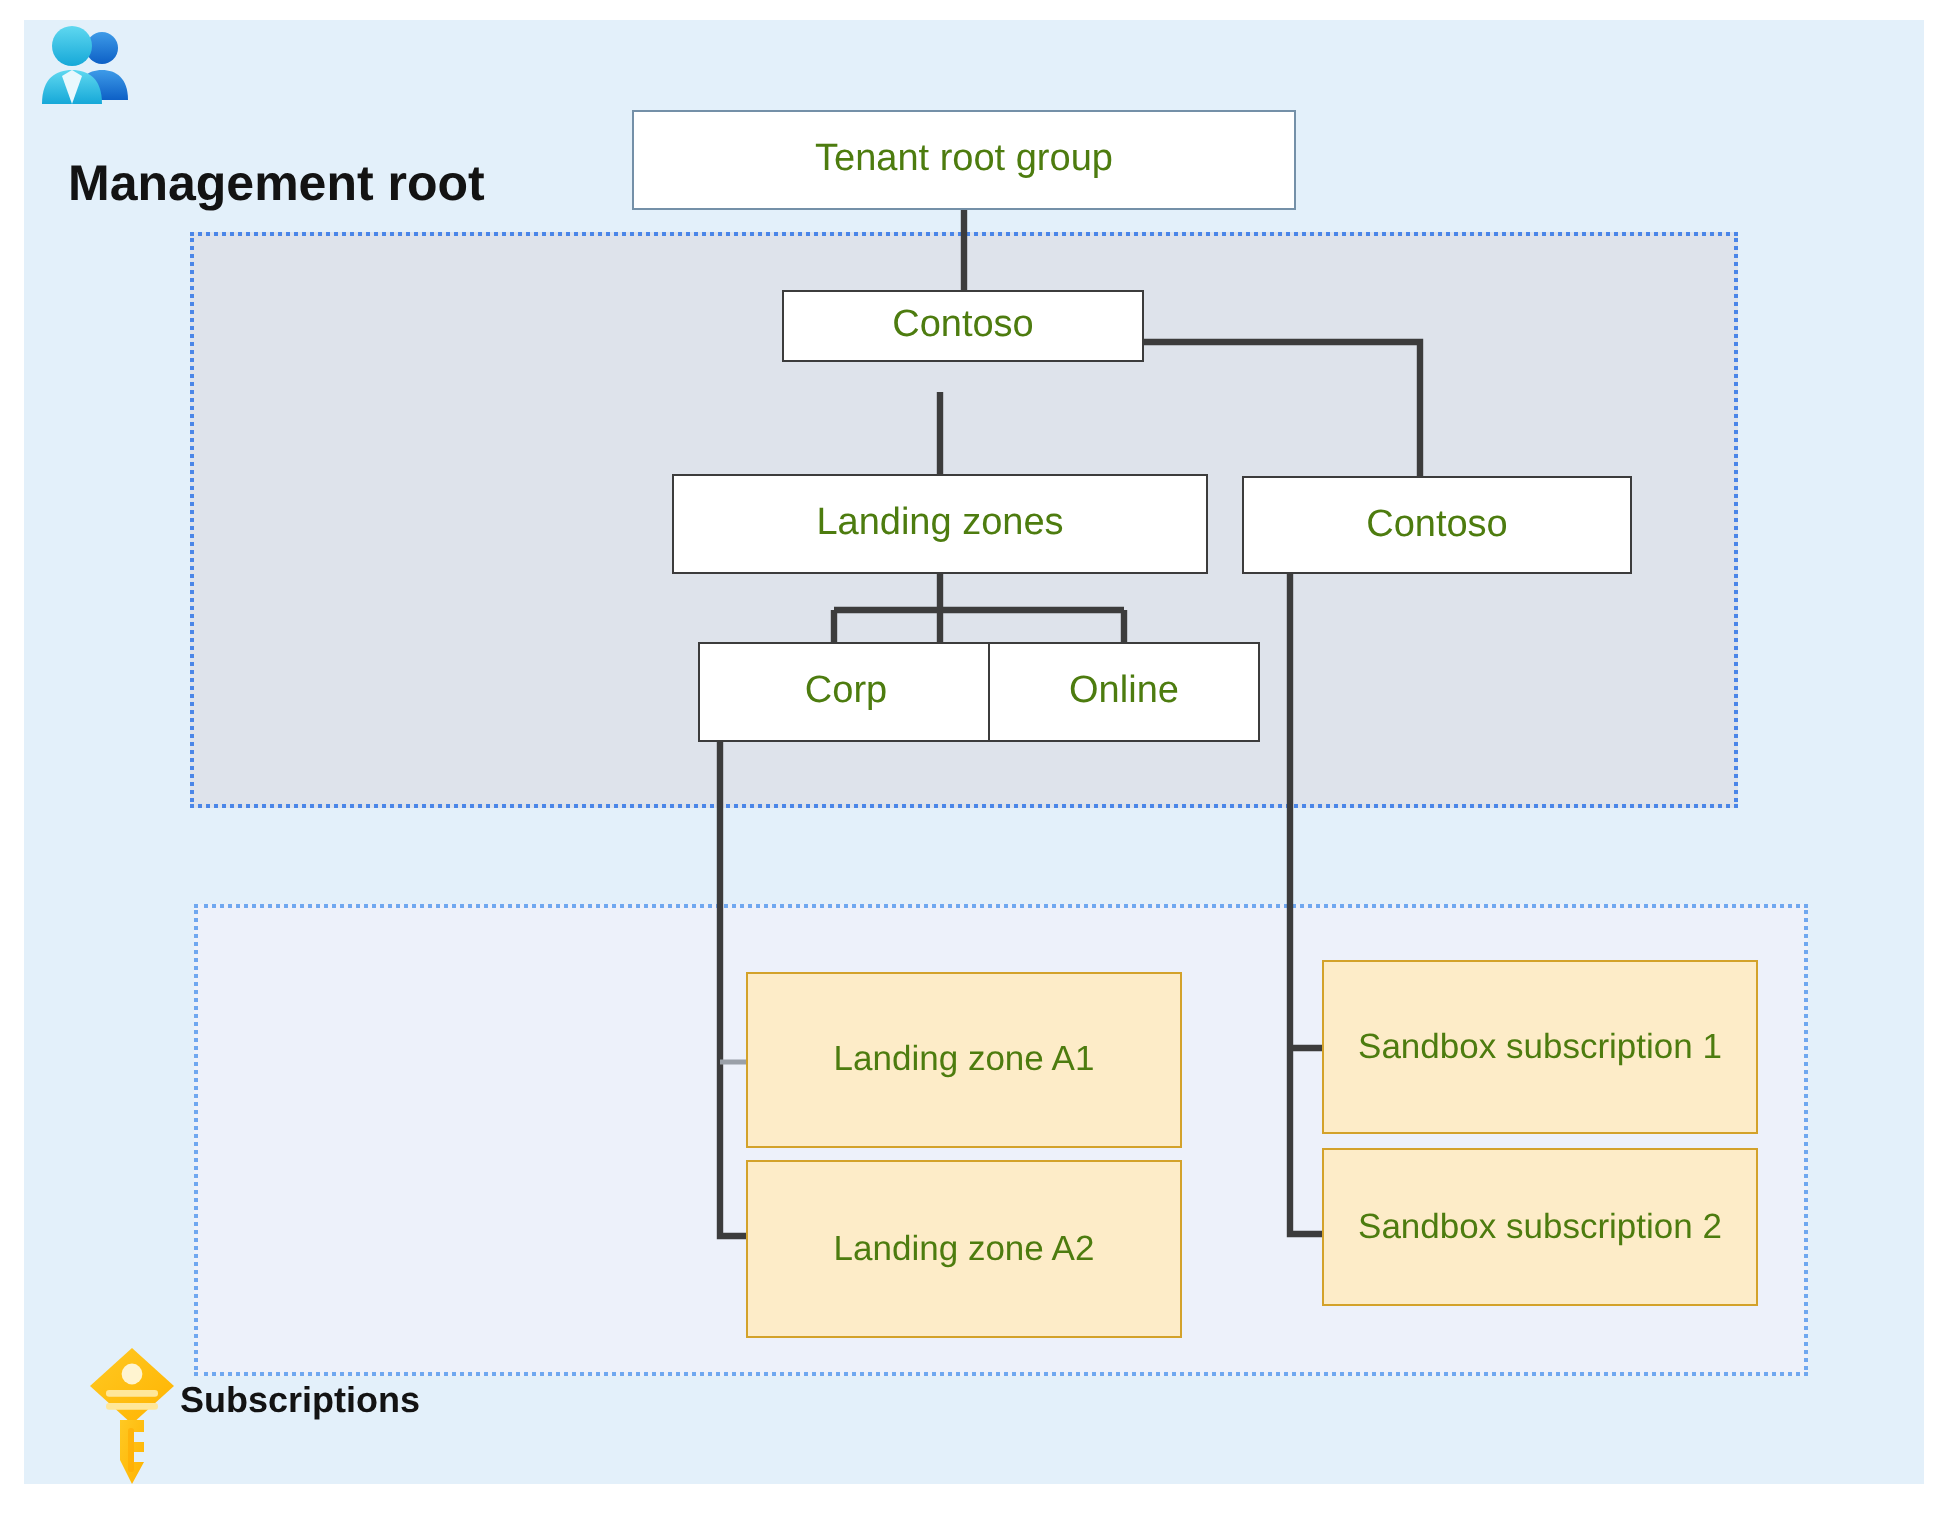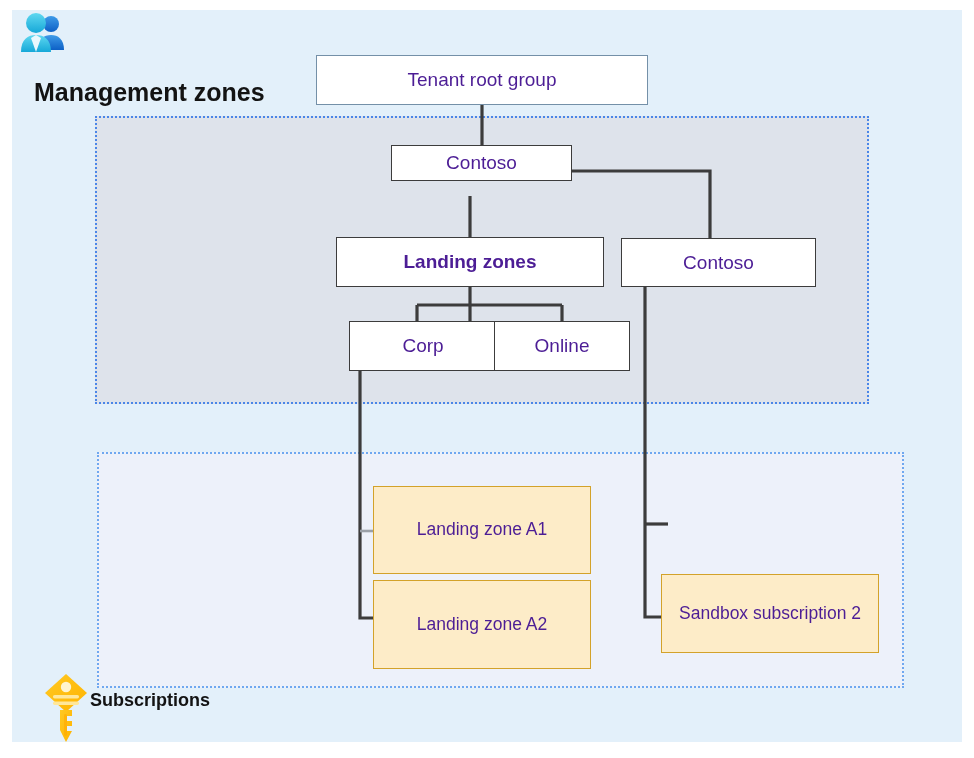--- a/index.html
+++ b/index.html
@@ -25,39 +25,39 @@
     border:2px dotted #6FA8F0;
   }
 
   
   .wires{position:absolute;left:0;top:0;width:974px;height:758px;}
 
   
   .node{
     position:absolute;box-sizing:border-box;
     display:flex;align-items:center;justify-content:center;text-align:center;
-    color:#4c1d95;line-height:1.22;
+    color:#4d7c0f;line-height:1.22;
   }
   .node-mg{
     background:#FFFFFF;border:1.6px solid #3C3C3C;
     font-size:19px;
   }
   .node-root{
     background:#FFFFFF;border:1.6px solid #7490A8;
     font-size:19px;
   }
   .node-sub{
     background:#FDECC8;border:1.6px solid #D3A22A;
     font-size:17.5px;
   }
 
   
   #box-root      {left:316px;top:55px; width:332px;height:50px;}
   #box-contoso   {left:391px;top:145px;width:181px;height:36px;}
-  #box-lz        {left:336px;top:237px;width:268px;height:50px;font-weight:bold;}
+  #box-lz        {left:336px;top:237px;width:268px;height:50px;}
   #box-sandbox   {left:621px;top:238px;width:195px;height:49px;}
   #box-corp      {left:349px;top:321px;width:148px;height:50px;}
   #box-online    {left:494px;top:321px;width:136px;height:50px;align-items:center;}
   #box-lza1      {left:373px;top:486px;width:218px;height:88px;}
   #box-lza2      {left:373px;top:580px;width:218px;height:89px;}
   #box-sbs1      {left:661px;top:480px;width:218px;height:87px;}
   #box-sbs2      {left:661px;top:574px;width:218px;height:79px;}
 
   
   .legend{
@@ -133,20 +133,23 @@
   </div>
 
   <div class="node node-sub" id="box-lza1">
     <span>Landing zone A1</span>
   </div>
 
   <div class="node node-sub" id="box-lza2">
     <span>Landing zone A2</span>
   </div>
 
+  <div class="node node-sub" id="box-sbs1">
+    <span>Sandbox subscription 1</span>
+  </div>
 
   <div class="node node-sub" id="box-sbs2">
     <span>Sandbox subscription 2</span>
   </div>
 
   <svg class="icon-people" viewBox="0 0 46 44">
     <defs>
       <linearGradient id="gFront" x1="0" y1="0" x2="0" y2="1">
         <stop offset="0" stop-color="#5FD8F0"></stop>
         <stop offset="1" stop-color="#16A8D8"></stop>
@@ -172,20 +175,20 @@
     </defs>
     <path d="M24 2 L45 21 L24 40 L3 21 Z" fill="url(#gKey)"></path>
     <circle cx="24" cy="15" r="5.2" fill="#FFF4D0"></circle>
     <rect x="11" y="23" width="26" height="3.4" rx="1.6" fill="#FFE79A"></rect>
     <rect x="11" y="29.5" width="26" height="3.4" rx="1.6" fill="#FFE79A"></rect>
     <path d="M18 38 L30 38 L30 44 L25 44 L25 49 L30 49 L30 54 L25 54 L25 59 L30 59 L24 70 L18 58 Z" fill="url(#gKey)"></path>
     <rect x="22" y="42" width="3" height="22" rx="1.4" fill="#FFA800" opacity="0.55"></rect>
   </svg>
 
   <div class="legend" id="legend-mg">
-    <span class="legend-label">Management zones</span>
+    <span class="legend-label">Management root</span>
   </div>
 
   <div class="legend" id="legend-subs">
     <span class="legend-label">Subscriptions</span>
   </div>
 
 </div>
 
 </body></html>

